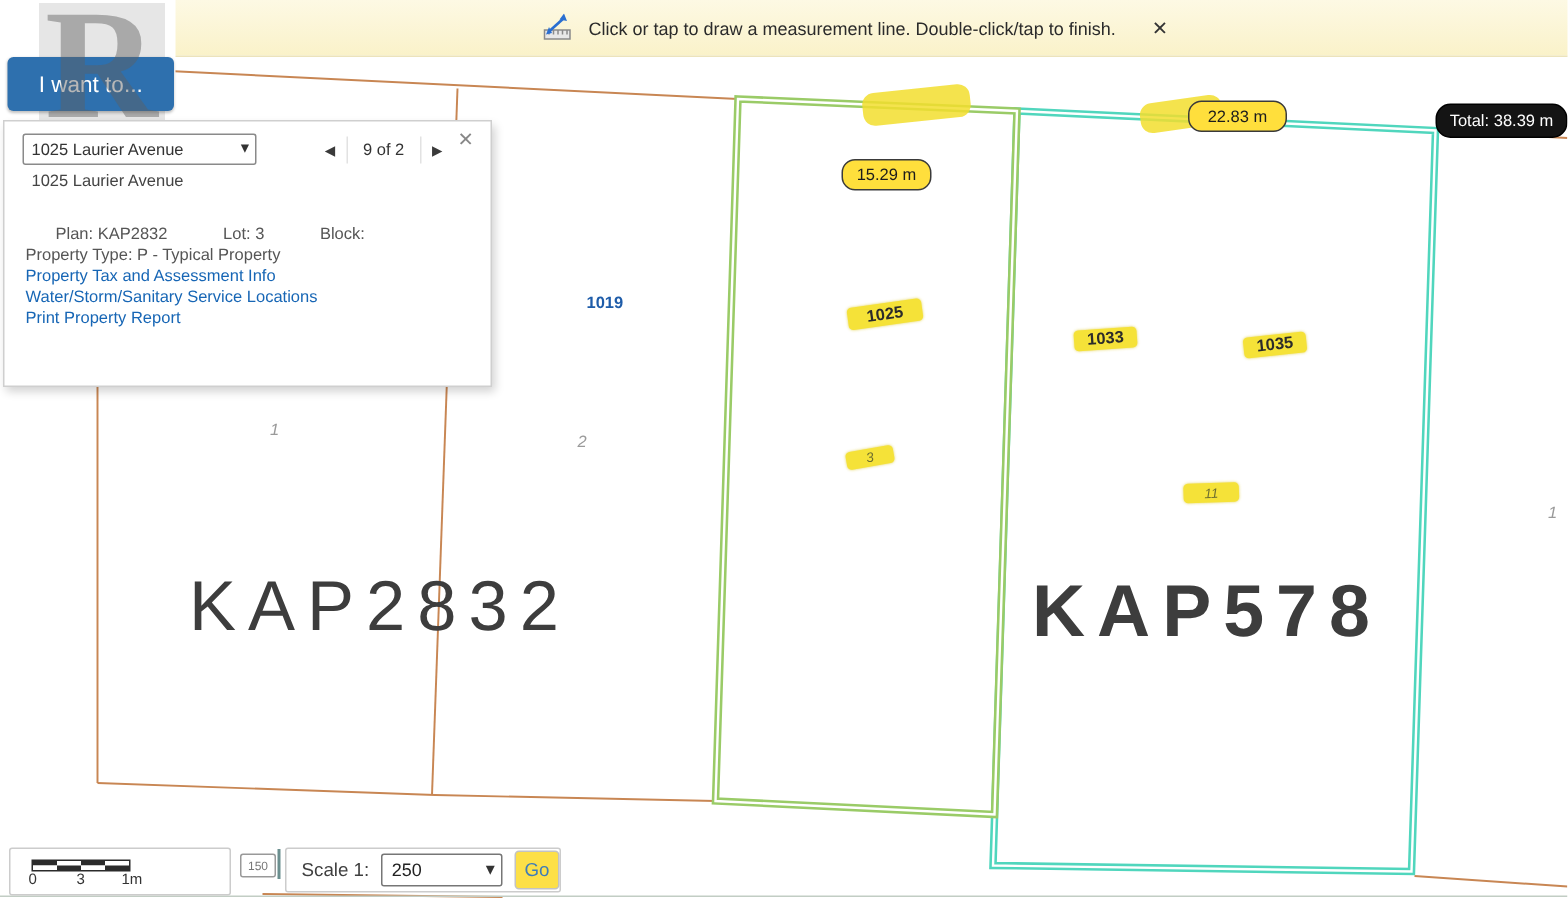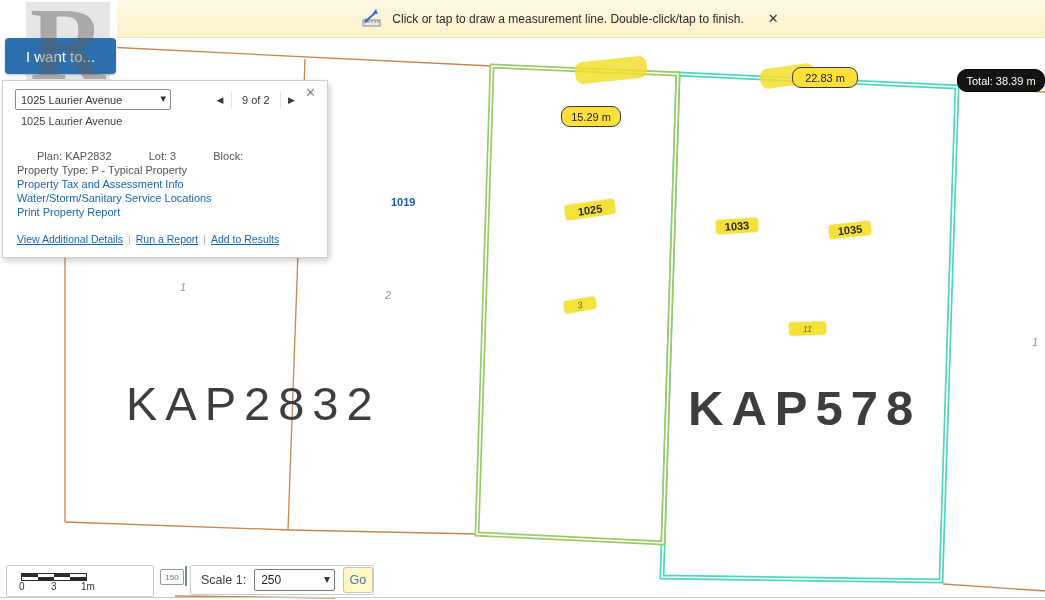--- a/index.html
+++ b/index.html
@@ -86,21 +86,21 @@
   .stamp{position:absolute;left:160px;top:569px;width:22px;height:14px;border:1px solid #999;
     border-radius:2px;font-size:8px;color:#777;display:flex;align-items:center;justify-content:center;z-index:4;}
   .caret{position:absolute;left:185px;top:566px;width:2px;height:20px;background:#6b8f8f;z-index:4;}
   .box-scalectl{left:190px;top:565px;width:184px;height:30px;display:flex;align-items:center;padding-left:10px;box-sizing:border-box;gap:8px;}
   .scale-label{font-size:12.5px;color:#3f3f3f;white-space:nowrap;}
   .scale-sel-wrap{position:relative;width:92px;height:22px;}
   .scale-sel-wrap select{width:100%;height:100%;appearance:none;-webkit-appearance:none;
     border:1px solid #767676;border-radius:2px;background:#fff;font-size:12px;color:#222;padding:0 18px 0 6px;
     font-family:"Liberation Sans",sans-serif;}
   .scale-sel-wrap .chev{position:absolute;right:5px;top:3px;font-size:12px;color:#333;pointer-events:none;}
-  .go-btn{width:32px;height:24px;background:#fef9c3;border:1px solid #c3c3c3;border-radius:3px;
+  .go-btn{width:32px;height:24px;background:#fde047;border:1px solid #c3c3c3;border-radius:3px;
     font-size:12.5px;color:#3e7cb8;display:flex;align-items:center;justify-content:center;cursor:pointer;}
 
   .bottom-edge{position:absolute;left:0;top:597px;width:1045px;height:1px;background:#c2cdc4;z-index:3;}
 </style>
 </head>
 <body>
 
 <div id="stage">
 
   <svg class="map-svg" width="1045" height="600">
@@ -192,23 +192,20 @@
     <div class="addr-line">1025 Laurier Avenue</div>
     <div class="plan-line">
       <span>Plan: KAP2832</span>
       <span>Lot: 3</span>
       <span>Block:</span>
     </div>
     <div class="ptype-line">Property Type: P - Typical Property</div>
     <div class="plink" style="top:97px;">Property Tax and Assessment Info</div>
     <div class="plink" style="top:111px;">Water/Storm/Sanitary Service Locations</div>
     <div class="plink" style="top:125px;">Print Property Report</div>
-    <div class="footer-links">
-      <a>View Additional Details</a><span class="sep">|</span><a>Run a Report</a><span class="sep">|</span><a>Add to Results</a>
-    </div>
   </div>
 
   <div class="wm-backing"></div>
   <div class="wm-square"></div>
   <div class="iwant-btn">I want to...</div>
   <div class="wm-r">R</div>
 
   <div class="bbox box-scalebar">
     <div class="sbar">
       <div class="r1"></div>

